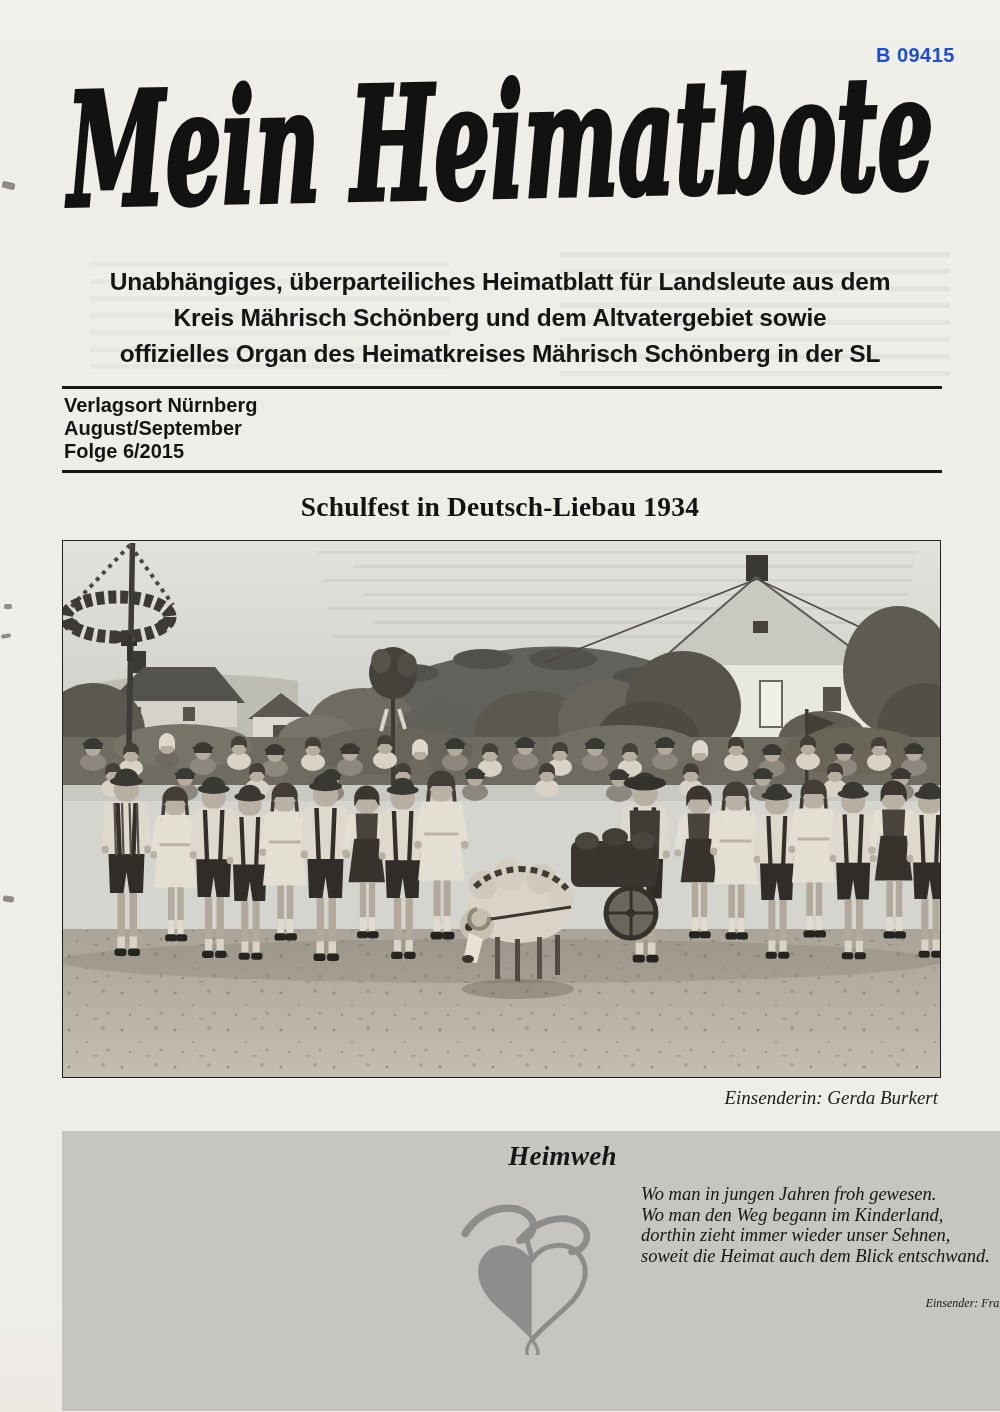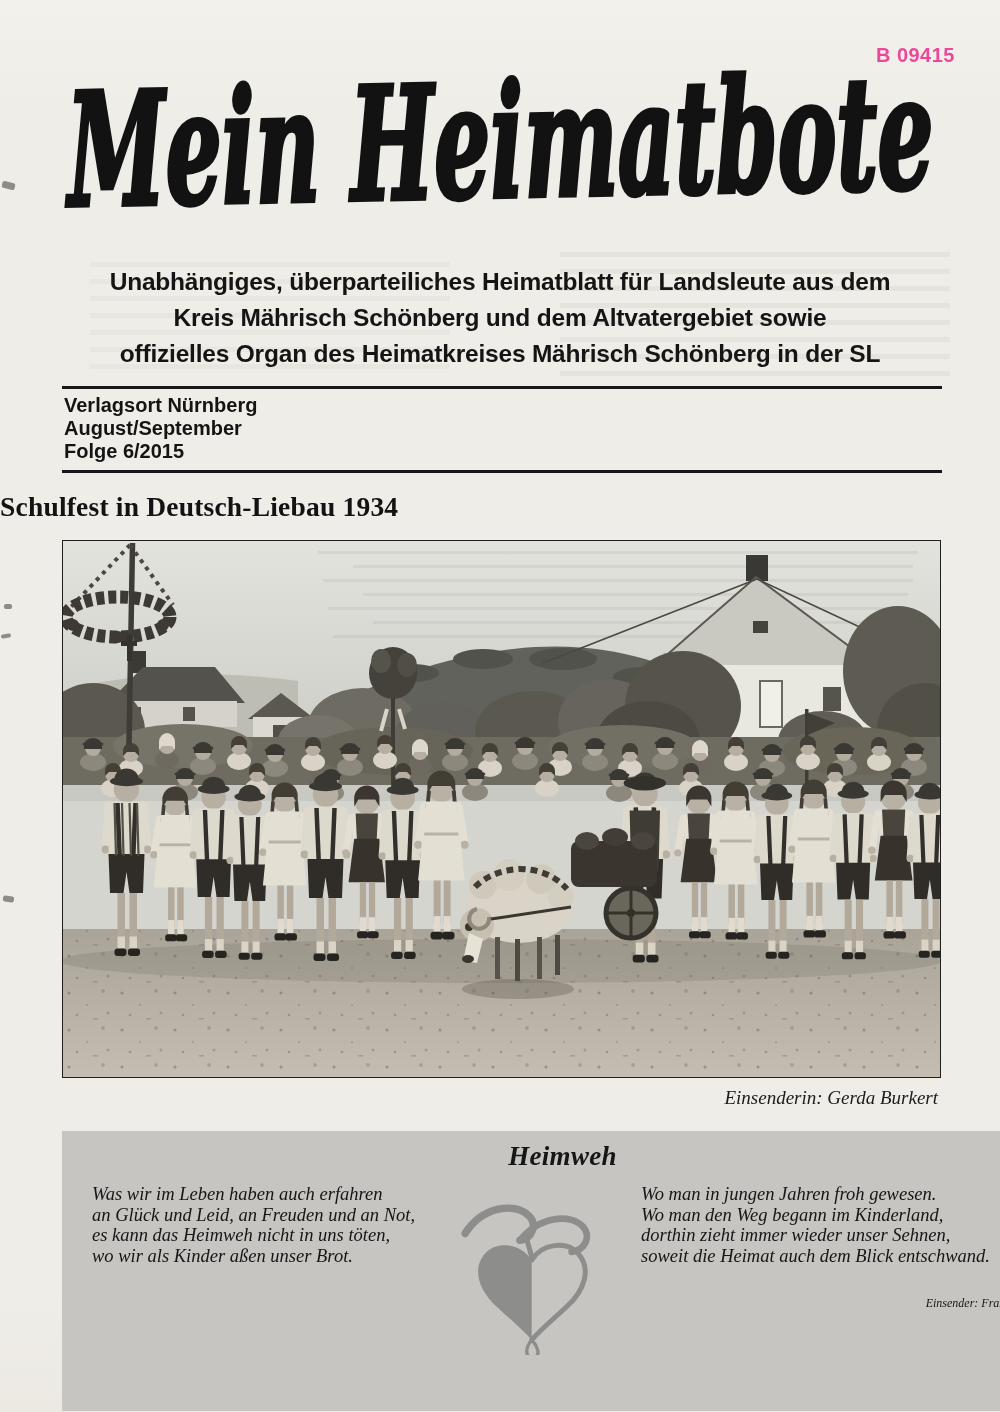--- a/index.html
+++ b/index.html
@@ -4,21 +4,21 @@
 <style>
   html,body{margin:0;padding:0;}
   body{
     width:1000px;height:1412px;
     background:linear-gradient(180deg,#f3f1eb 0%,#efede7 8%,#efede7 92%,#ebe9e2 100%);
     position:relative;overflow:hidden;
     font-family:"Liberation Sans",sans-serif;color:#1a1a1a;
   }
   .page-code{
     position:absolute;top:44px;right:45px;
-    font-size:20px;font-weight:bold;letter-spacing:.5px;color:#ec4899;
+    font-size:20px;font-weight:bold;letter-spacing:.5px;color:#1d4ed8;
   }
   .logo-wrap{margin:56px 52px 0 60px;transform:rotate(-1.2deg);}
   .logo-wrap svg{display:block;}
   .logo-wrap text{
     font-family:"DejaVu Serif","Liberation Serif",serif;
     font-weight:bold;font-style:italic;
     fill:#121212;stroke:#121212;stroke-width:5;paint-order:stroke;
   }
   .subtitle{
     margin-top:30px;text-align:center;
@@ -26,21 +26,21 @@
     letter-spacing:-.2px;color:#141414;white-space:nowrap;
   }
   .infobar{
     margin:14px 58px 0 62px;
     border-top:3px solid #171717;border-bottom:3px solid #171717;
     padding:5px 2px 7px 2px;
     display:flex;justify-content:space-between;align-items:baseline;
     font-size:20px;font-weight:bold;color:#141414;flex-direction:column;
   }
   .headline{
-    margin-top:18px;text-align:left;
+    margin-top:18px;text-align:center;
     font-family:"Liberation Serif",serif;font-weight:bold;
     font-size:27.5px;color:#131313;letter-spacing:.2px;
   }
   .photo-frame{
     margin:17px 60px 0 62px;width:877px;height:536px;
     border:1px solid #20201e;background:#d5d5d0;
   }
   .photo-frame svg{display:block;}
   .photo-caption{
     margin:9px 62px 0 0;text-align:right;
@@ -433,24 +433,20 @@
         <path d="M88,50 C90,58 92,64 94,72" stroke-width="6"></path>
       </g>
       <path d="M94,76 C82,56 52,52 38,68 C22,86 30,112 52,132 C68,147 84,160 94,172 Z" fill="#8d8d8b"></path>
       <path d="M94,76 C106,56 136,52 150,68 C166,86 158,112 136,132 C120,147 104,160 94,172" fill="none" stroke="#8d8d8b" stroke-width="6" stroke-linecap="round"></path>
       <path d="M94,172 C84,184 88,196 97,193 C106,190 100,178 94,172" fill="none" stroke="#8d8d8b" stroke-width="4"></path>
     </svg>
   </div>
 
   <div class="poem-cols">
     <div class="poem-col">
-      <div class="stanza">Was wir im Leben haben auch erfahren
-an Glück und Leid, an Freuden und an Not,
-es kann das Heimweh nicht in uns töten,
-wo wir als Kinder aßen unser Brot.</div>
     </div>
     <div class="poem-col right">
       <div class="stanza">Wo man in jungen Jahren froh gewesen.
 Wo man den Weg begann im Kinderland,
 dorthin zieht immer wieder unser Sehnen,
 soweit die Heimat auch dem Blick entschwand.</div>
     </div>
   </div>
 
   <div class="poem-footer">

